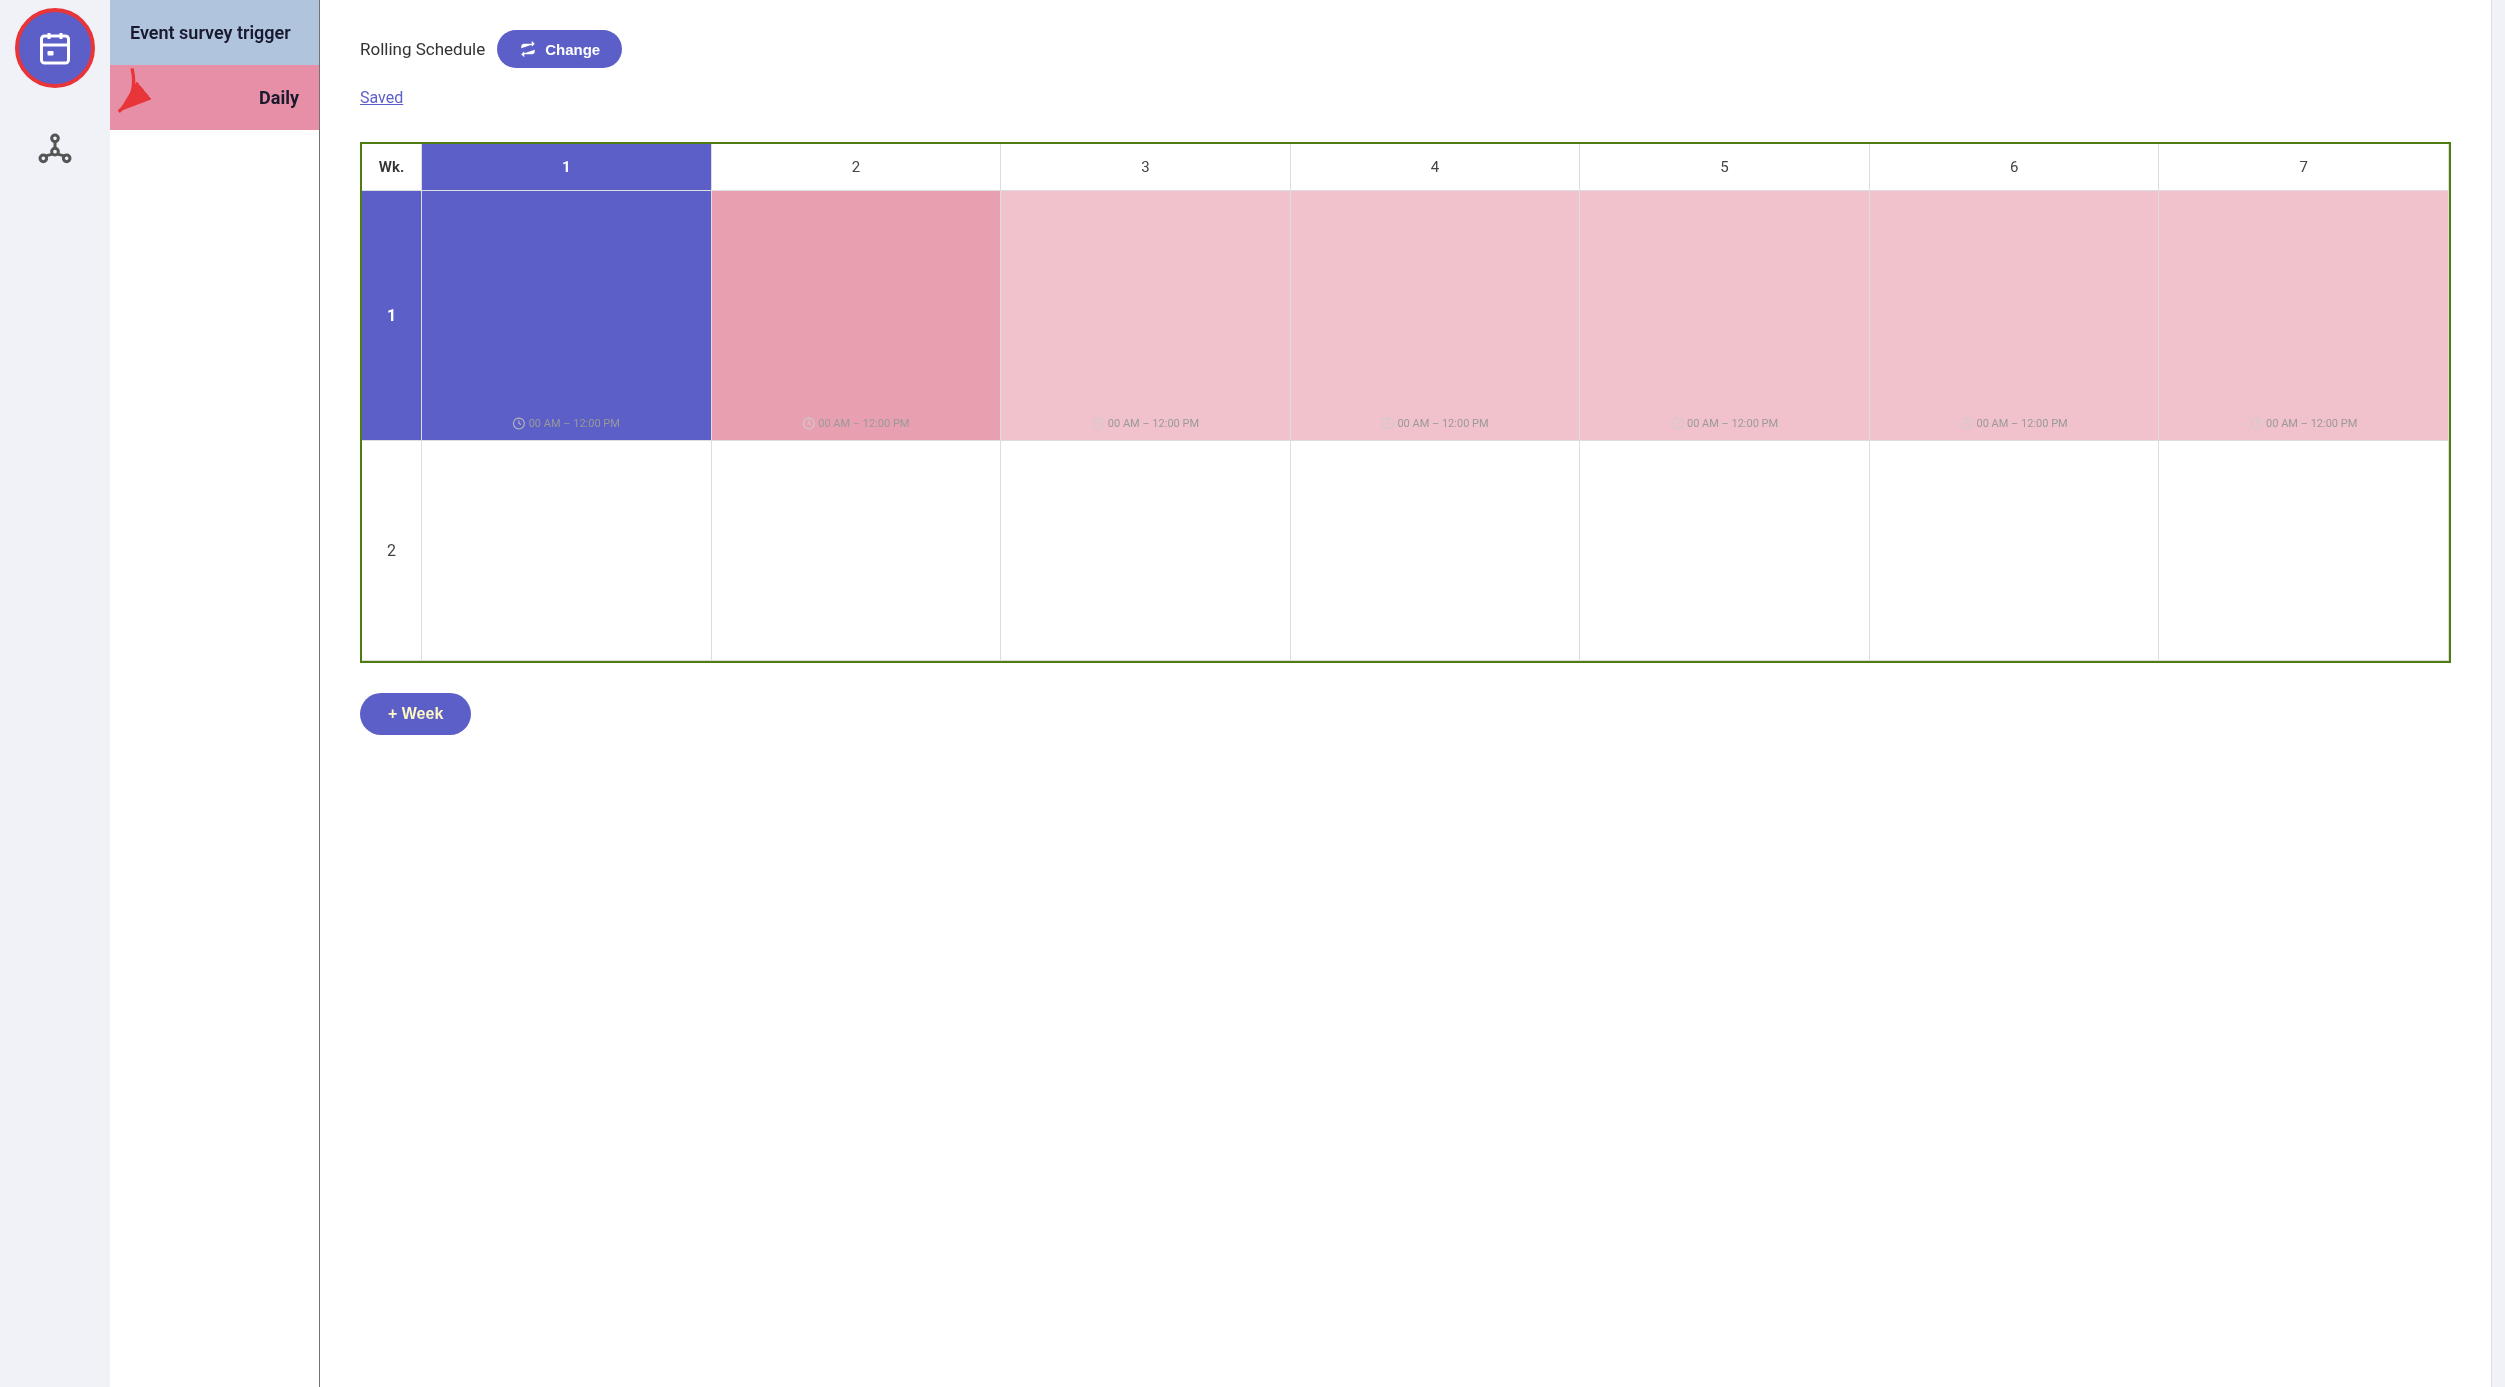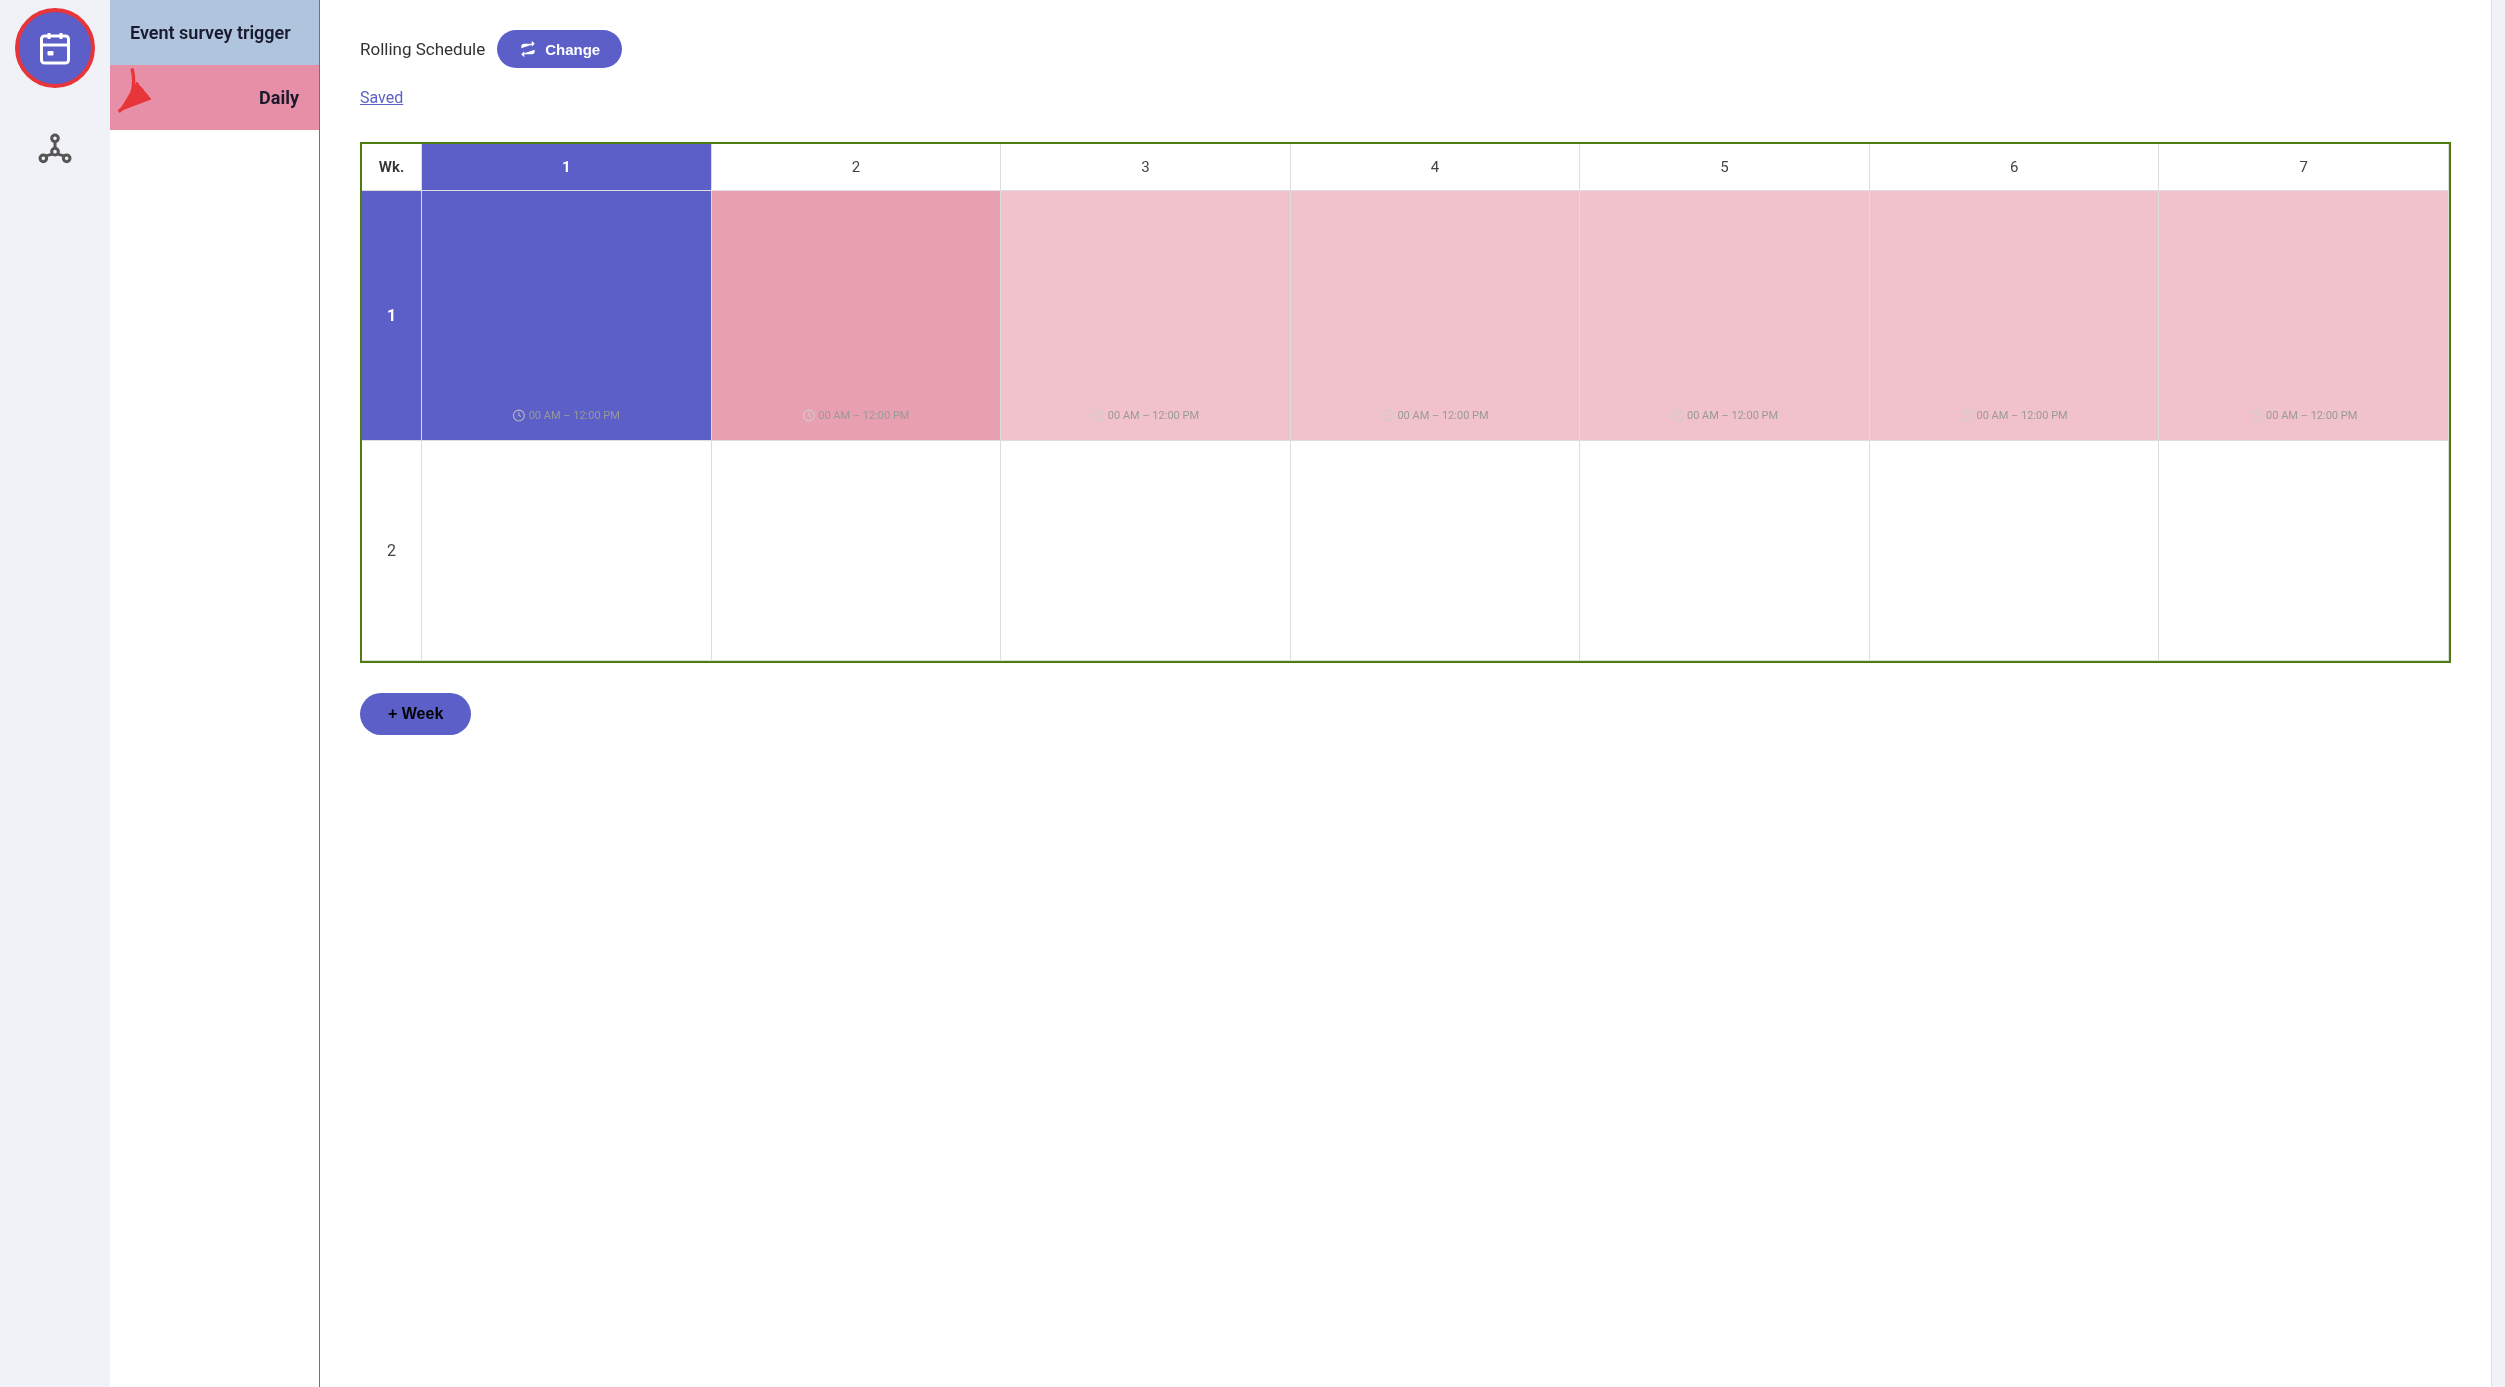--- a/index.html
+++ b/index.html
@@ -249,21 +249,21 @@
     .cal-cell.filled-pink-dark {
       background: #e8a0b0;
     }
 
     .cal-cell.filled-pink-light {
       background: #f2c2cc;
     }
 
     .time-label {
       position: absolute;
-      bottom: 18px;
+      bottom: 10px;
       left: 50%;
       transform: translateX(-50%);
       font-size: 11px;
       color: #999;
       white-space: nowrap;
       display: flex;
       align-items: center;
       gap: 3px;
     }
 
@@ -273,21 +273,21 @@
       fill: #bbb;
     }
 
     .cal-row-2 .cal-cell {
       min-height: 220px;
       background: white;
     }
 
     .week-add-btn {
       background: #5b5fc7;
-      color: #000000;
+      color: #fef9c3;
       border: none;
       border-radius: 22px;
       padding: 12px 28px;
       font-size: 16px;
       font-weight: 600;
       cursor: pointer;
       display: inline-flex;
       align-items: center;
       gap: 8px;
     }

